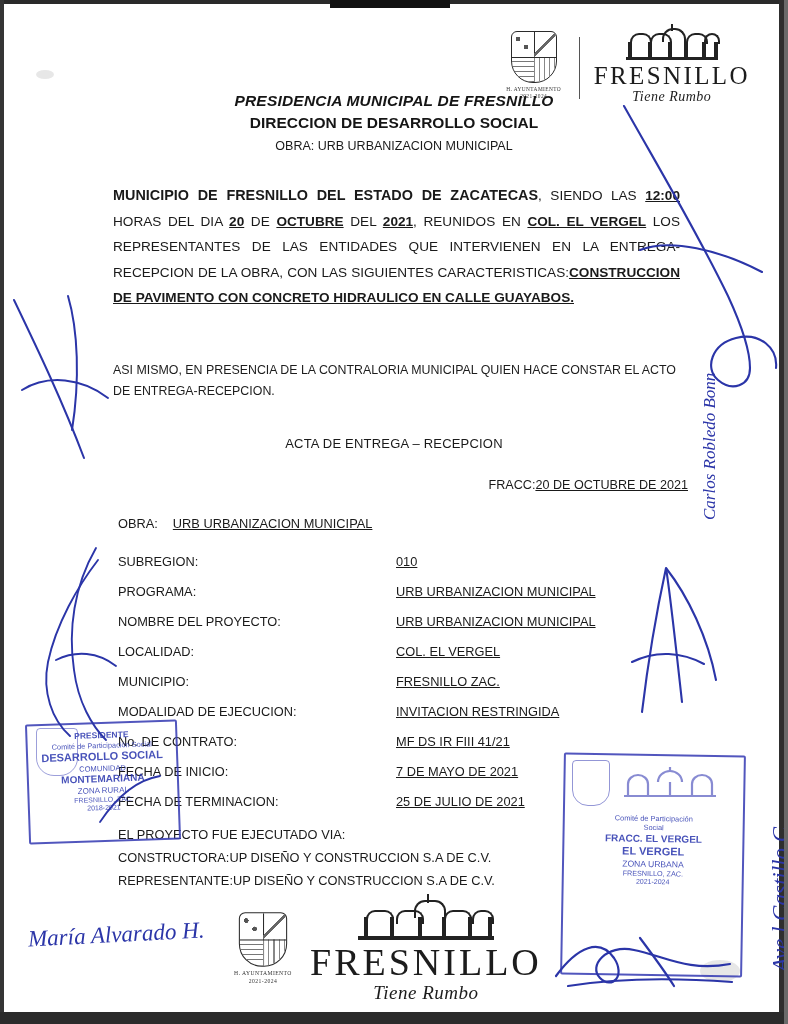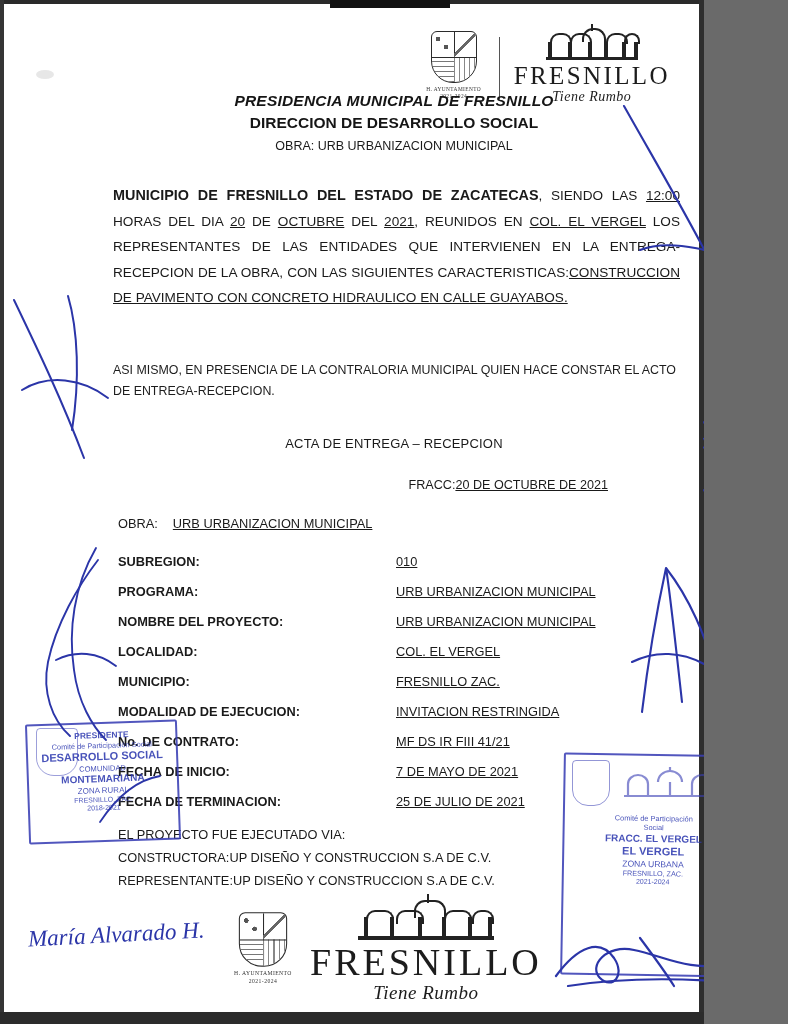--- a/index.html
+++ b/index.html
@@ -2,21 +2,21 @@
 <html><head>
 <meta charset="utf-8">
 <style>
   html, body {
     margin: 0;
     padding: 0;
     background: #6a6a6a;
   }
   .page {
     position: relative;
-    width: 704px;
+    width: 784px;
     height: 1024px;
     background: #ffffff;
     overflow: hidden;
     font-family: "Liberation Sans", sans-serif;
     color: #1a1a1a;
   }
   
   .scan-edge-top {
     position: absolute; left: 0; top: 0; width: 788px; height: 4px;
     background: #2a2a2a;
@@ -202,21 +202,21 @@
   .para {
     position: absolute;
     left: 113px;
     top: 183px;
     width: 567px;
     font-size: 13.6px;
     line-height: 25.5px;
     text-align: justify;
     color: #1a1a1a;
   }
-  .para b { font-weight: normal; }
+  .para b { font-weight: bold; }
   .u { text-decoration: underline; }
   .para .lead { font-weight: bold; font-size: 14.4px; }
 
   .para2 {
     position: absolute;
     left: 113px;
     top: 360px;
     width: 570px;
     font-size: 12.4px;
     line-height: 21px;
@@ -250,21 +250,20 @@
   }
   .field-row {
     display: flex;
     align-items: baseline;
     height: 30px;
   }
   .field-label {
     width: 278px;
     flex: 0 0 278px;
     white-space: nowrap;
-    font-weight: bold;
   }
   .field-value {
     text-decoration: underline;
     white-space: nowrap;
     text-align: center;
   }
   .obra-row {
     display: flex;
     align-items: baseline;
     height: 38px;

